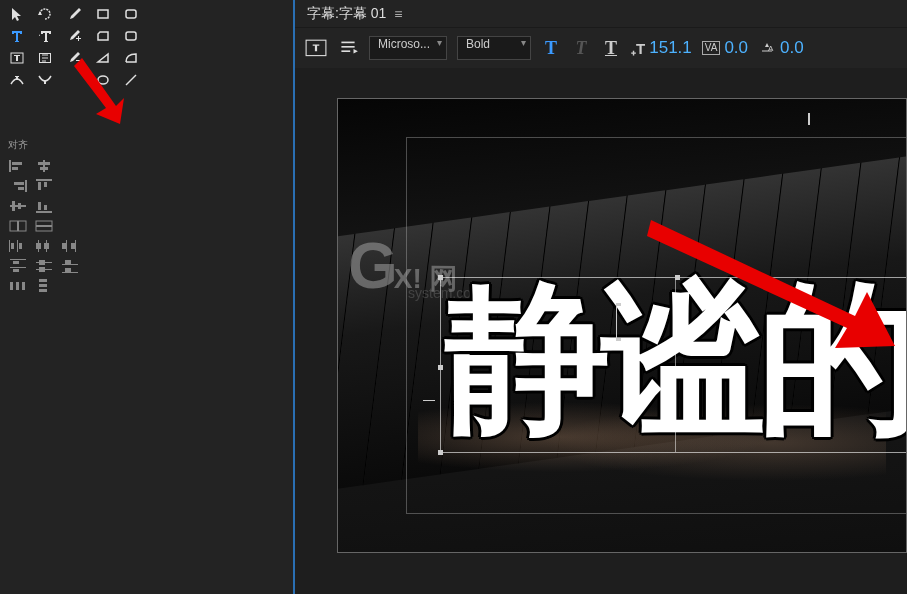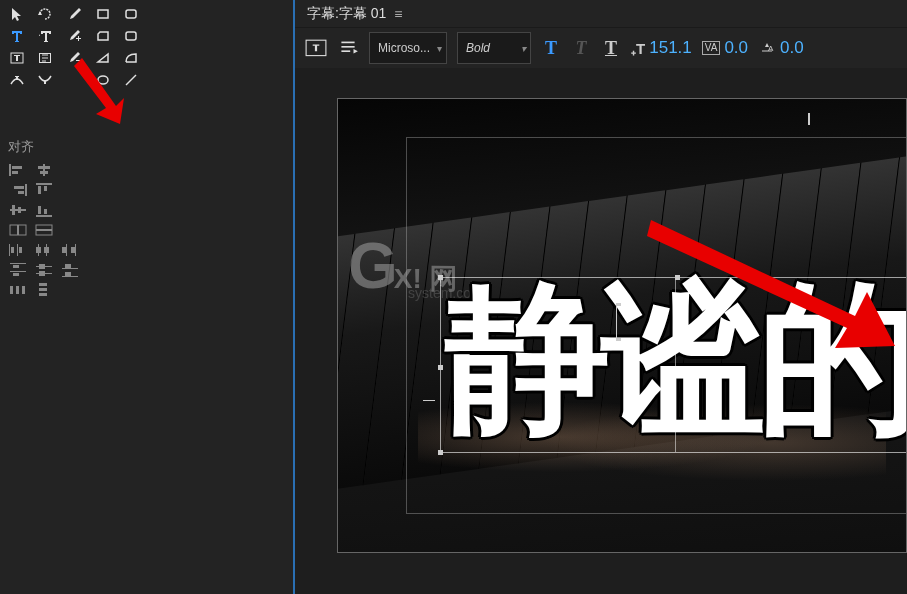--- a/index.html
+++ b/index.html
@@ -50,21 +50,21 @@
       justify-content: center;
       cursor: pointer;
       color: #e0e0e0;
     }
     .tool-btn.active { color: #3b9aff; }
     .tool-btn svg { width: 16px; height: 16px; }
     .section-sep { height: 20px; }
     .section-label {
       padding: 4px 8px;
       color: #999;
-      font-size: 13px;
+      font-size: 10px;
     }
     .align-row {
       display: flex;
       gap: 6px;
       padding: 2px 8px;
     }
     .align-btn {
       width: 20px;
       height: 16px;
       cursor: pointer;
@@ -102,37 +102,37 @@
       display: flex;
       align-items: center;
       justify-content: center;
       cursor: pointer;
       color: #ddd;
     }
     .dropdown {
       background: #1a1a1a;
       border: 1px solid #444;
       color: #ccc;
-      height: 32px;
+      height: 24px;
       padding: 0 18px 0 8px;
       display: flex;
-      align-items: center;
+      align-items: flex-start;
       position: relative;
       cursor: pointer;
       font-size: 12px;
     }
     .dropdown::after {
       content: '▾';
       position: absolute;
       right: 4px;
       font-size: 10px;
       color: #888;
     }
     .font-dropdown { width: 78px; }
-    .weight-dropdown { width: 74px; font-style: italic; }
+    .weight-dropdown { width: 74px; }
     .text-style-btn {
       font-size: 18px;
       font-family: "Times New Roman", serif;
       font-weight: bold;
       width: 20px;
       text-align: center;
       cursor: pointer;
     }
     .text-style-btn.active { color: #3b9aff; }
     .text-style-btn.dim { color: #555; }

